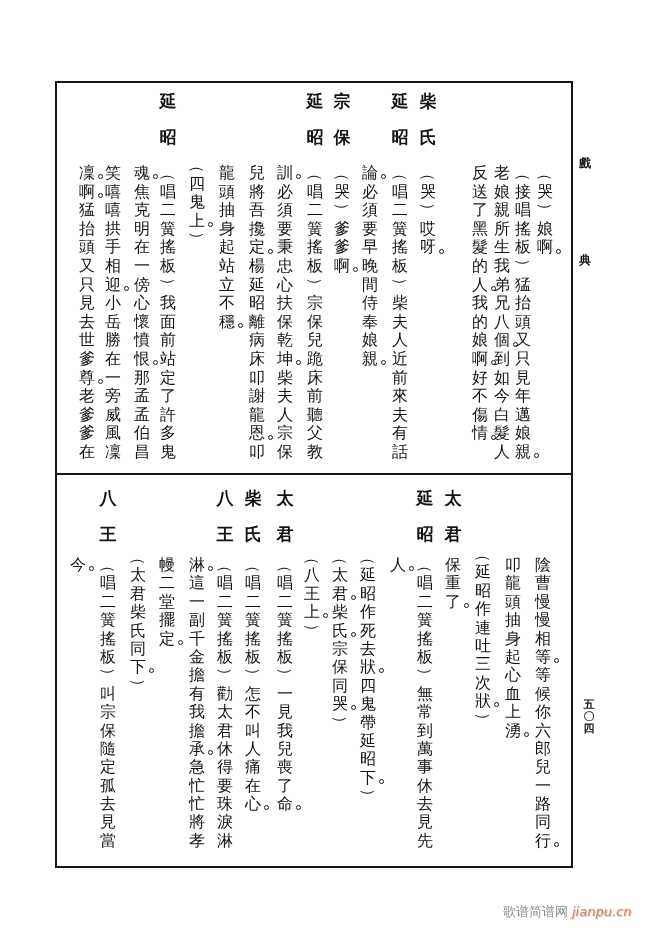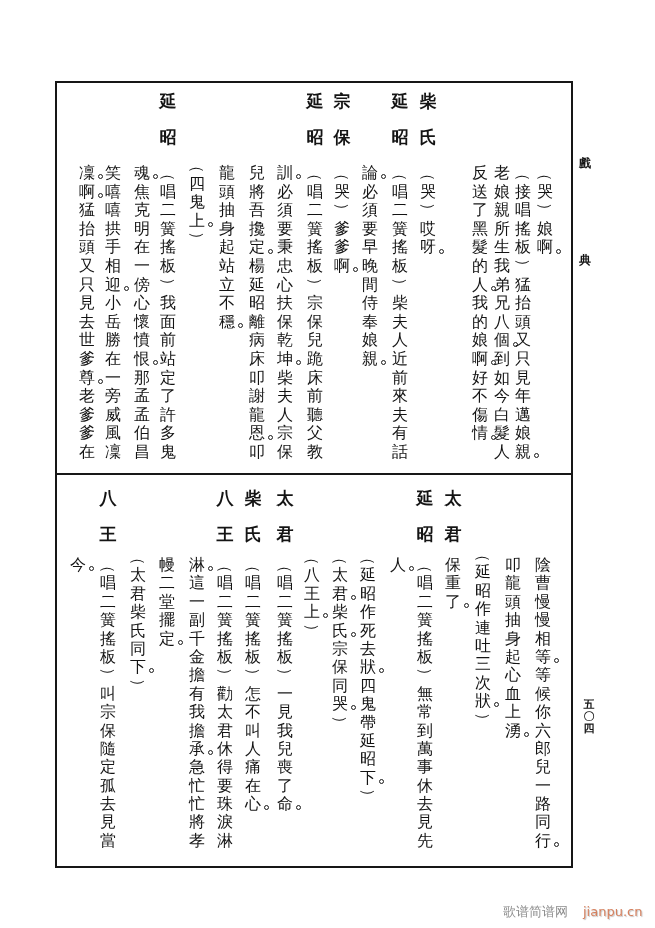--- a/index.html
+++ b/index.html
@@ -27,22 +27,22 @@
   .lo.stage2 { top:545px; }
   .lo.spk { top:480px; }
 
   .run-title { position:absolute; left:577px; width:16px; text-align:center;
                font-size:12px; font-weight:bold; }
   .pagenum { top:699px; left:579px; }
   .pagenum span { height:12px; line-height:12px; font-size:11px; font-weight:bold; }
 
   .watermark { position:absolute; left:503px; top:903px; white-space:nowrap; font-size:13px; }
   .wm-cn { color:#8c8c8c; font-family:Liberation Serif, serif;text-align:right; }
-  .wm-en { color:#d5805e; font-family:"DejaVu Sans", sans-serif; margin-left:15px;
-           text-shadow:1px 1px 1px rgba(120,120,120,0.45); }
+  .wm-en { color:#d5805e; font-family:"DejaVu Sans", sans-serif; margin-left:4px;
+           text-shadow:1px 1px 1px rgba(120,120,120,0.45);font-style:italic; }
 </style>
 </head>
 <body>
 
 <div class="page-frame"></div>
 <div class="divider"></div>
 
 <div class="run-title" style="top:155px">戲</div>
 <div class="run-title" style="top:252px">典</div>
 

